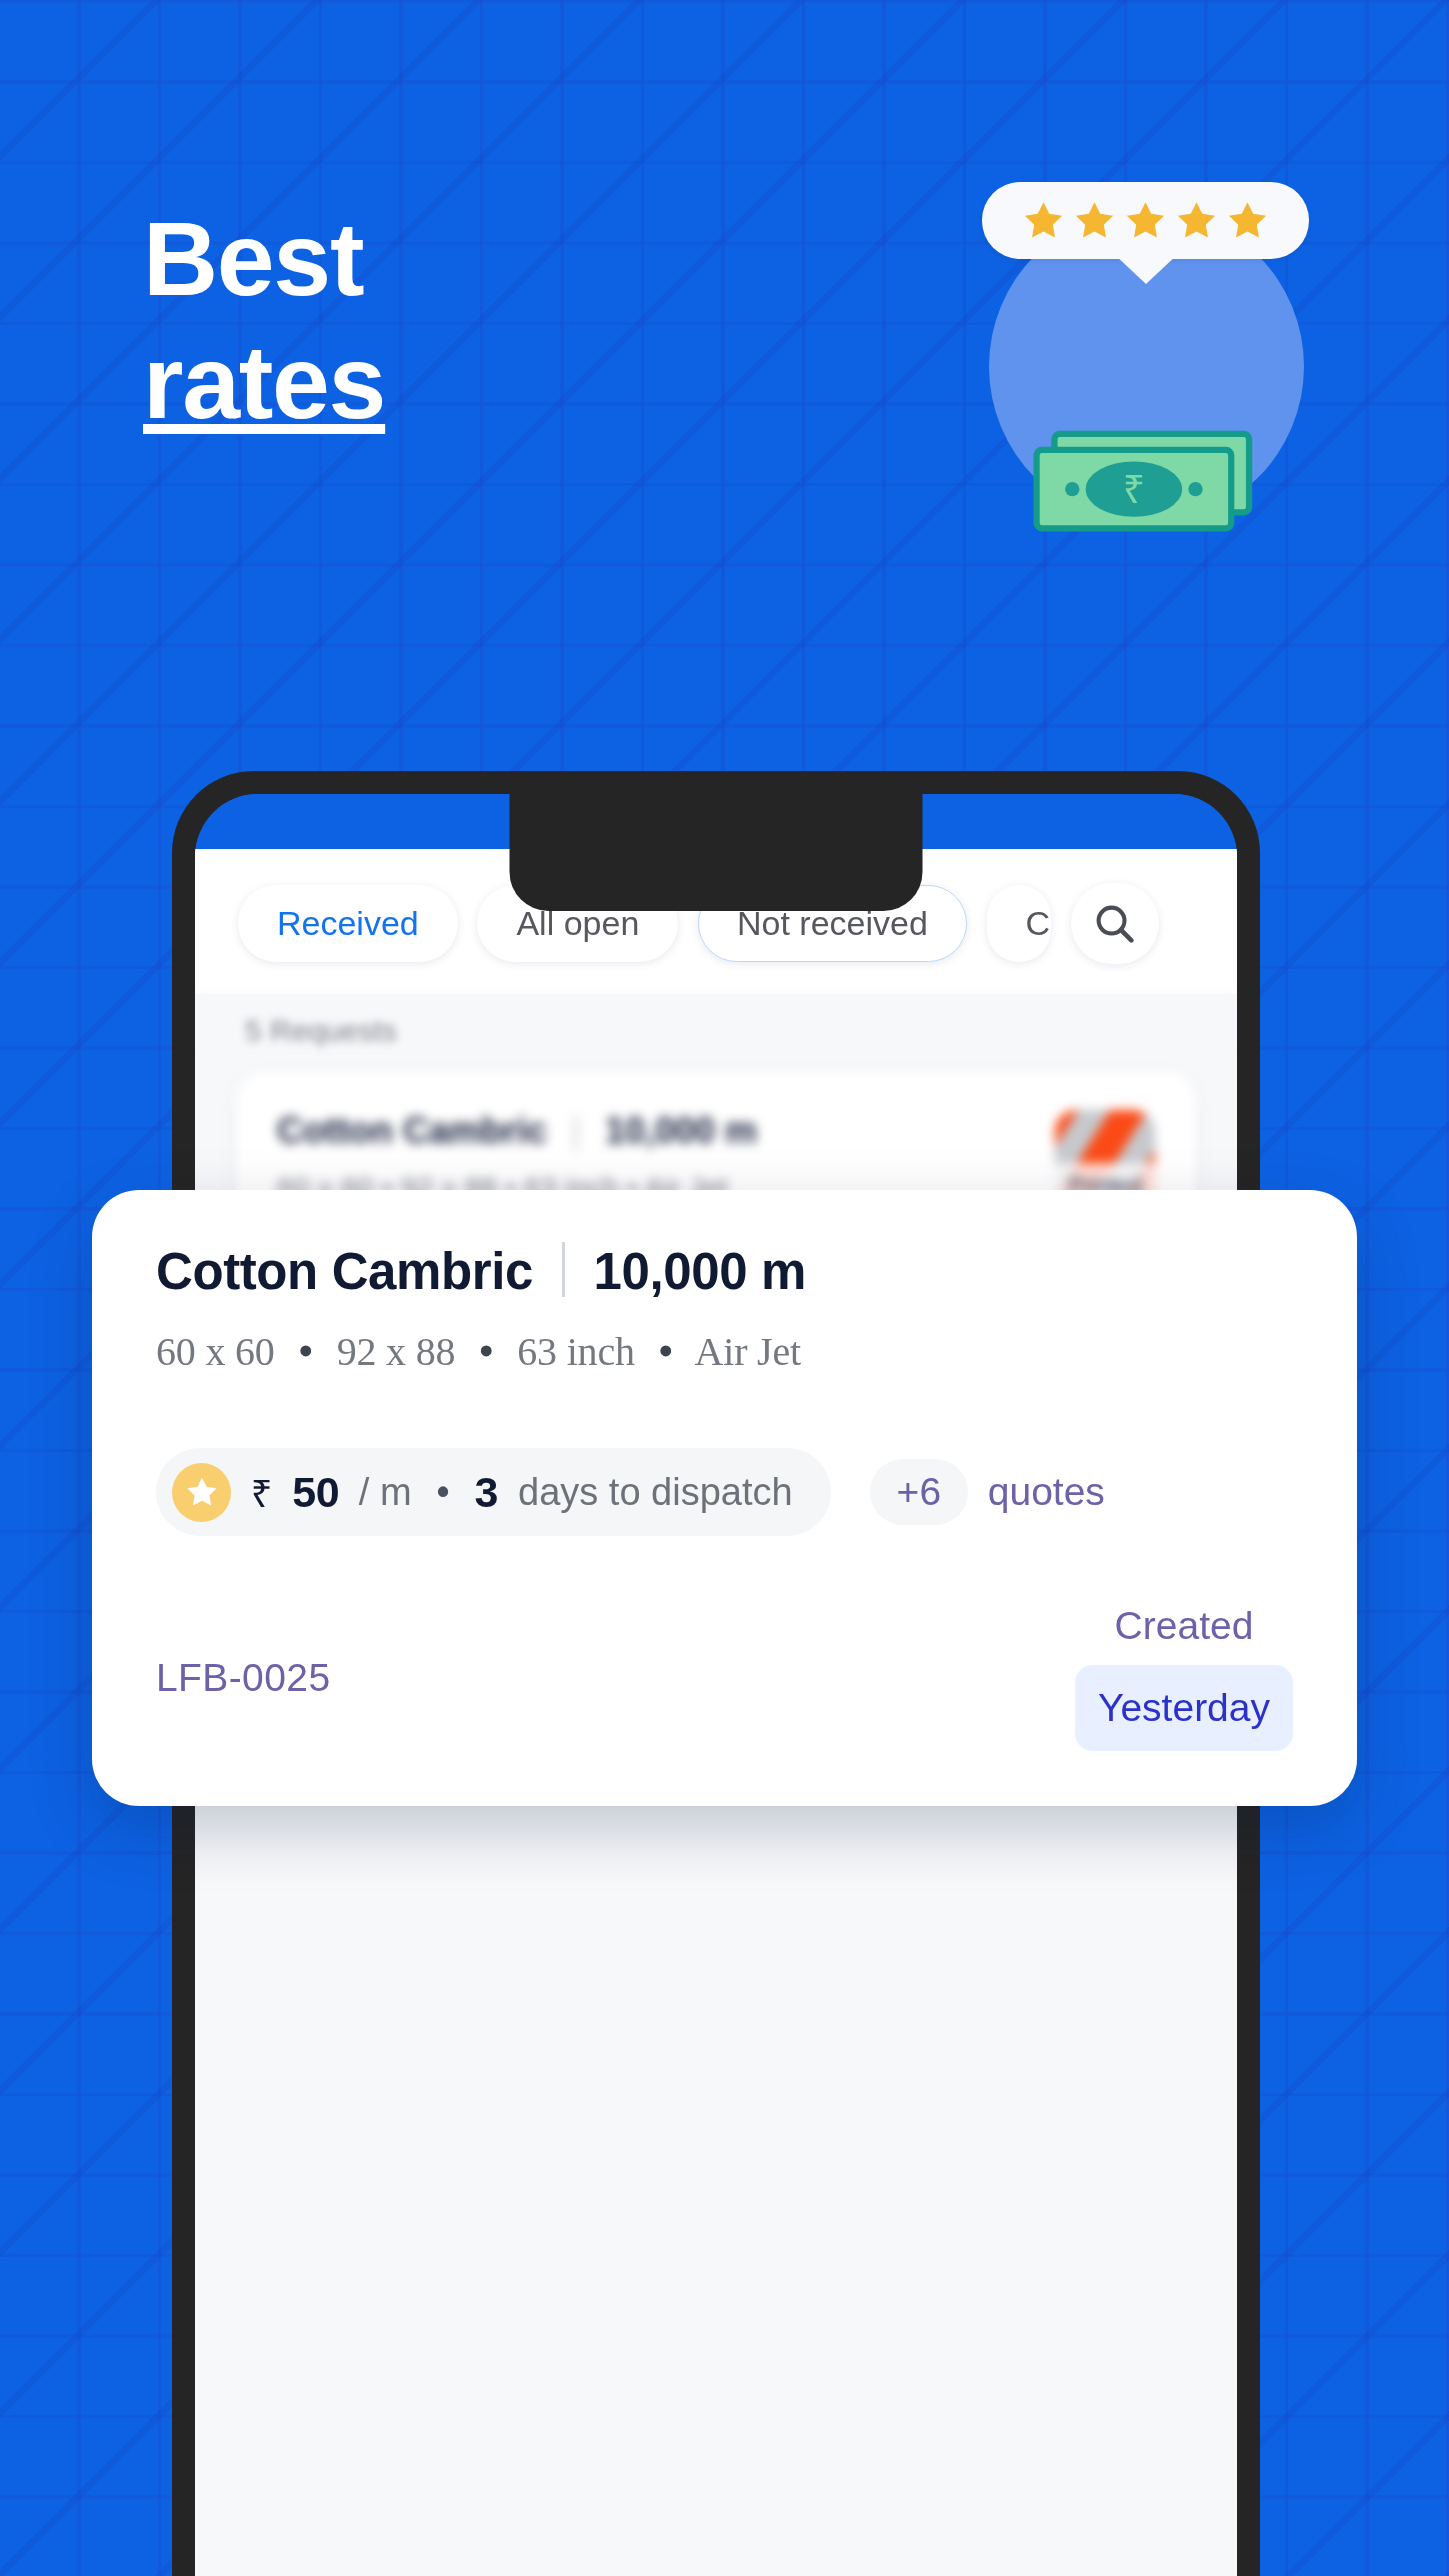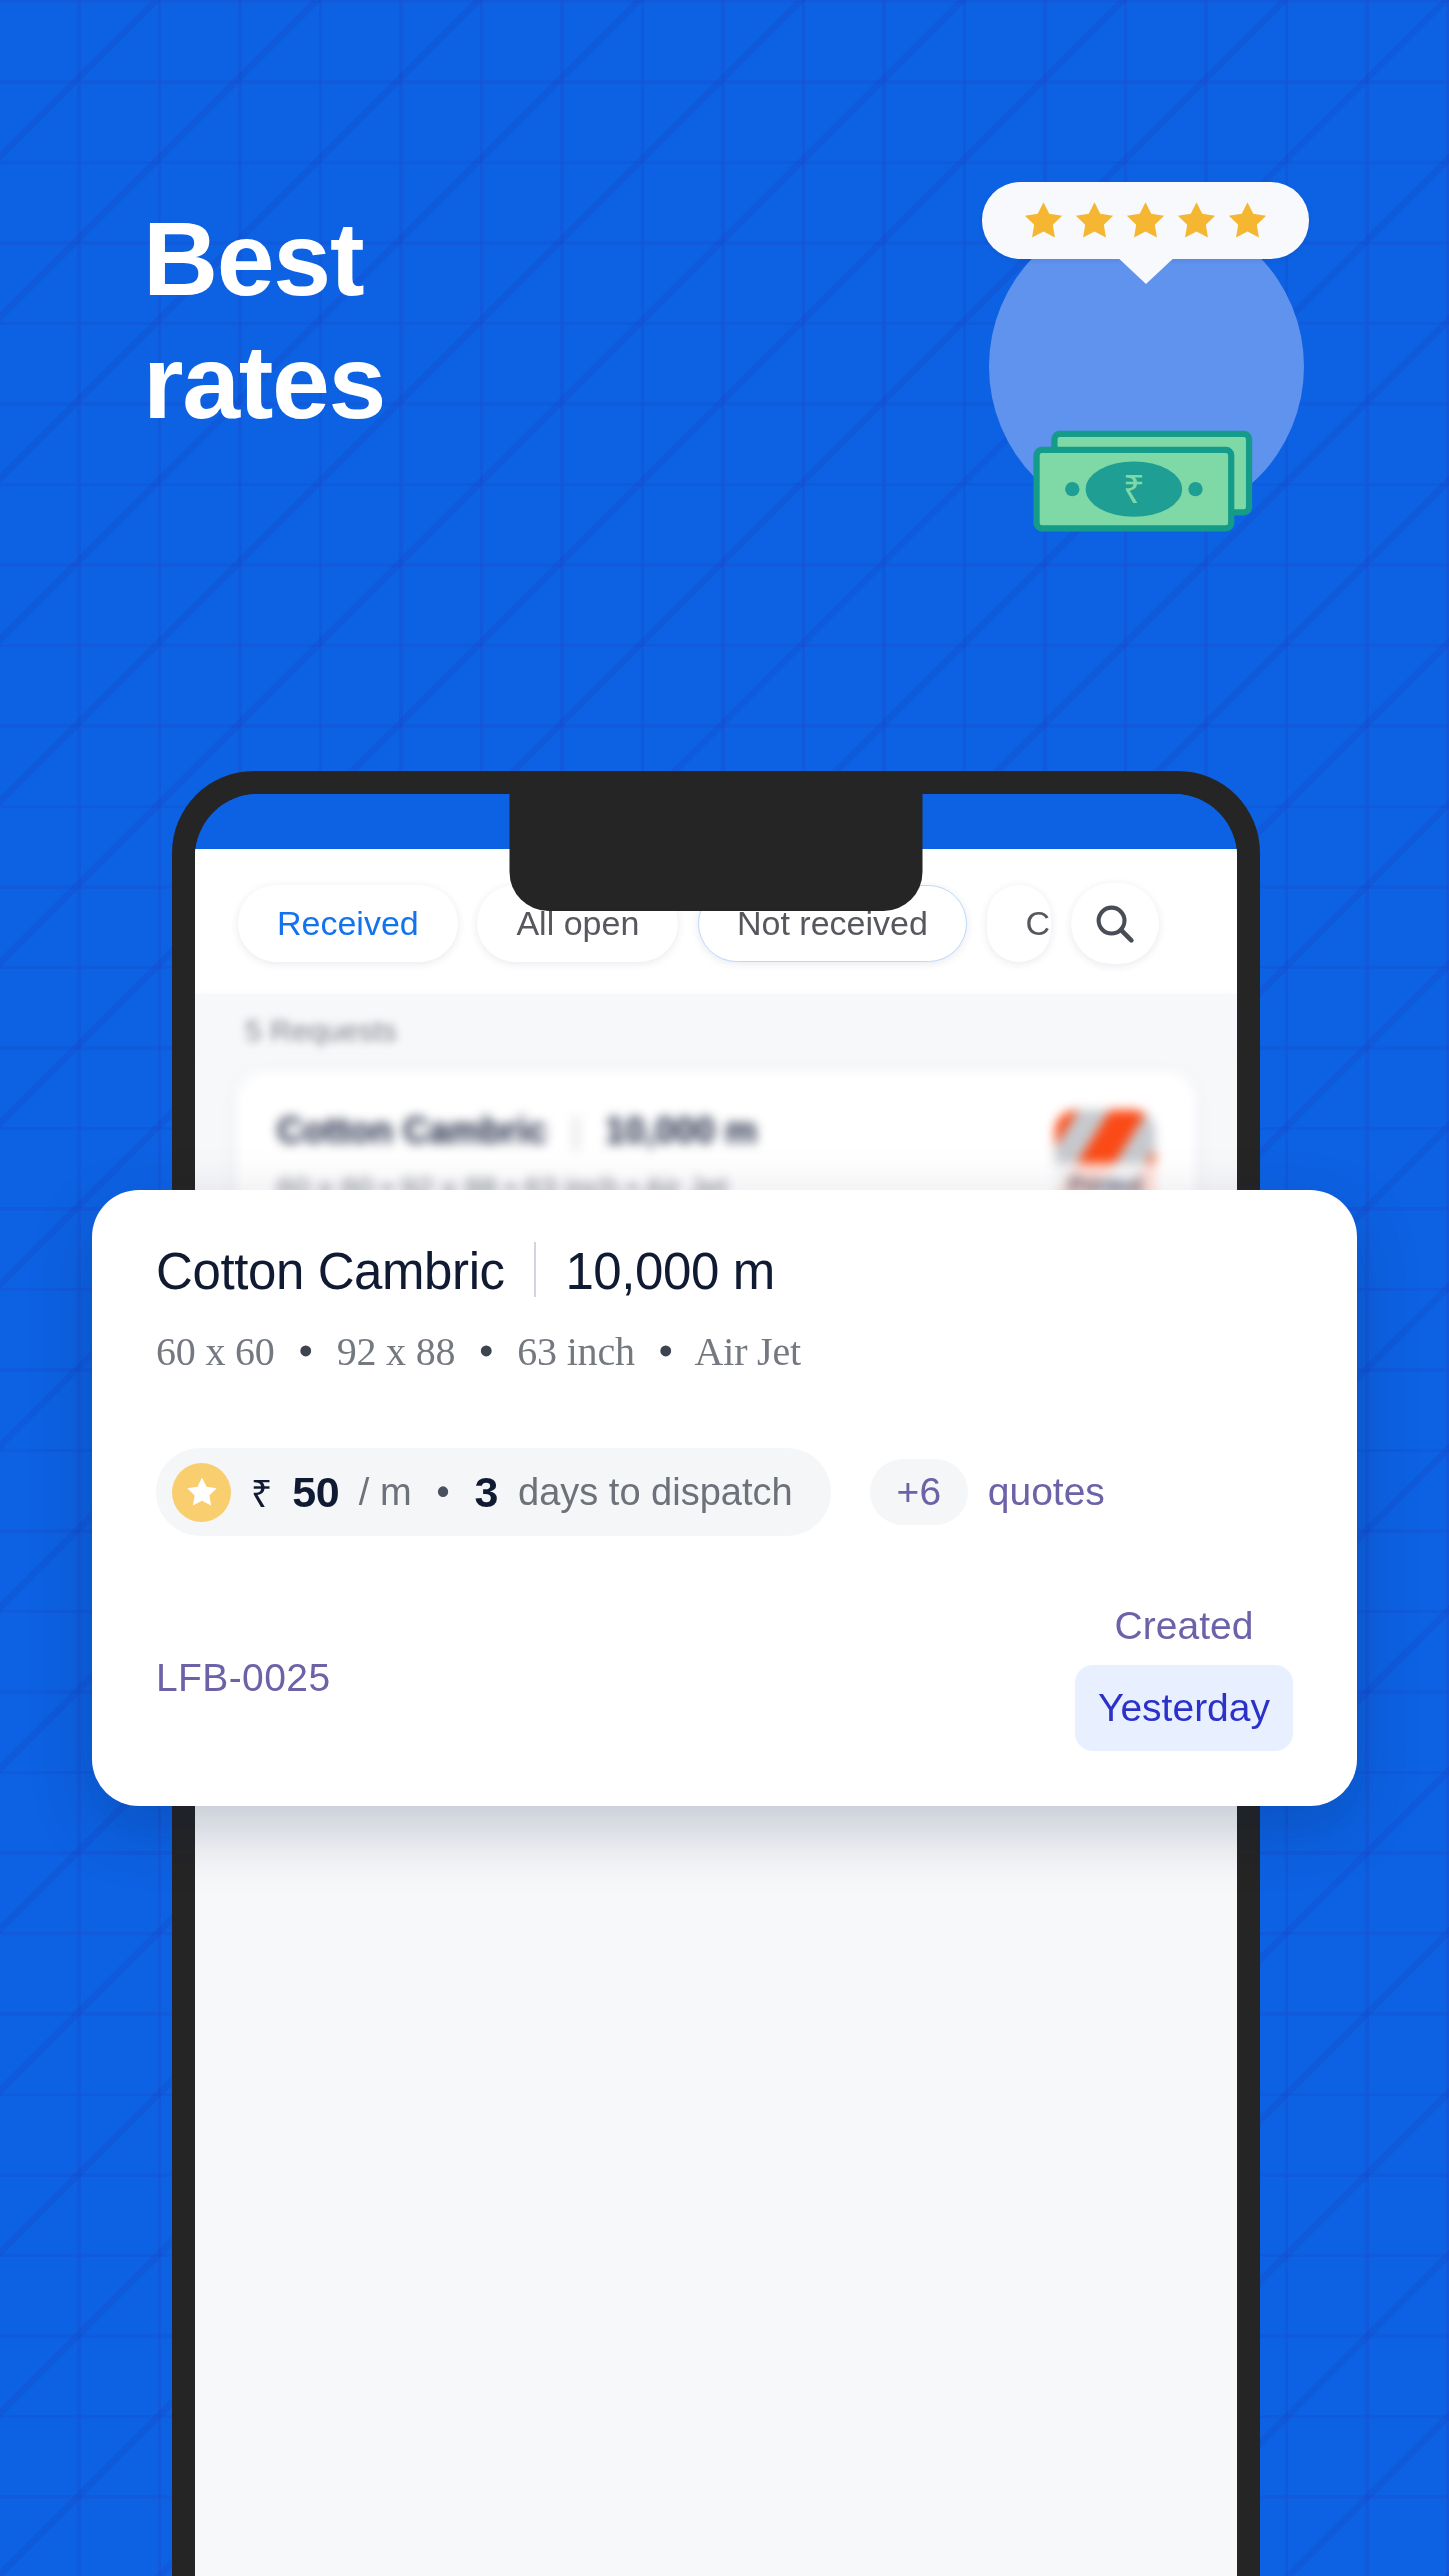--- a/index.html
+++ b/index.html
@@ -49,21 +49,21 @@
     position: absolute;
     left: 143px;
     top: 198px;
     color: #ffffff;
     font-size: 104px;
     line-height: 1.18;
     font-weight: 700;
     letter-spacing: -1.3px;
     z-index: 6;
   }
-  .headline .l2 { display: block; }
+  .headline .l2 { display: block; text-decoration: underline; }
 
   
   .badge-wrap {
     position: absolute;
     left: 982px;
     top: 164px;
     width: 327px;
     height: 327px;
     z-index: 6;
   }
@@ -259,21 +259,21 @@
     background: #ffffff;
     border-radius: 47px;
     padding: 52px 64px 55px 64px;
     z-index: 8;
     box-shadow: 0 23px 63px rgba(5,25,70,.22);
   }
   .fc-head { display: flex; justify-content: space-between; align-items: flex-start; }
   .fc-title {
     font-size: 51px;
     color: #111a33;
-    font-weight: 400;
+    font-weight: 700;
     letter-spacing: -0.4px;
     display: flex;
     align-items: flex-start;
   }
   .fc-title .vbar {
     display: inline-block;
     width: 2.7px;
     height: 55px;
     background: #d2d5dc;
     margin: 0 29px;

